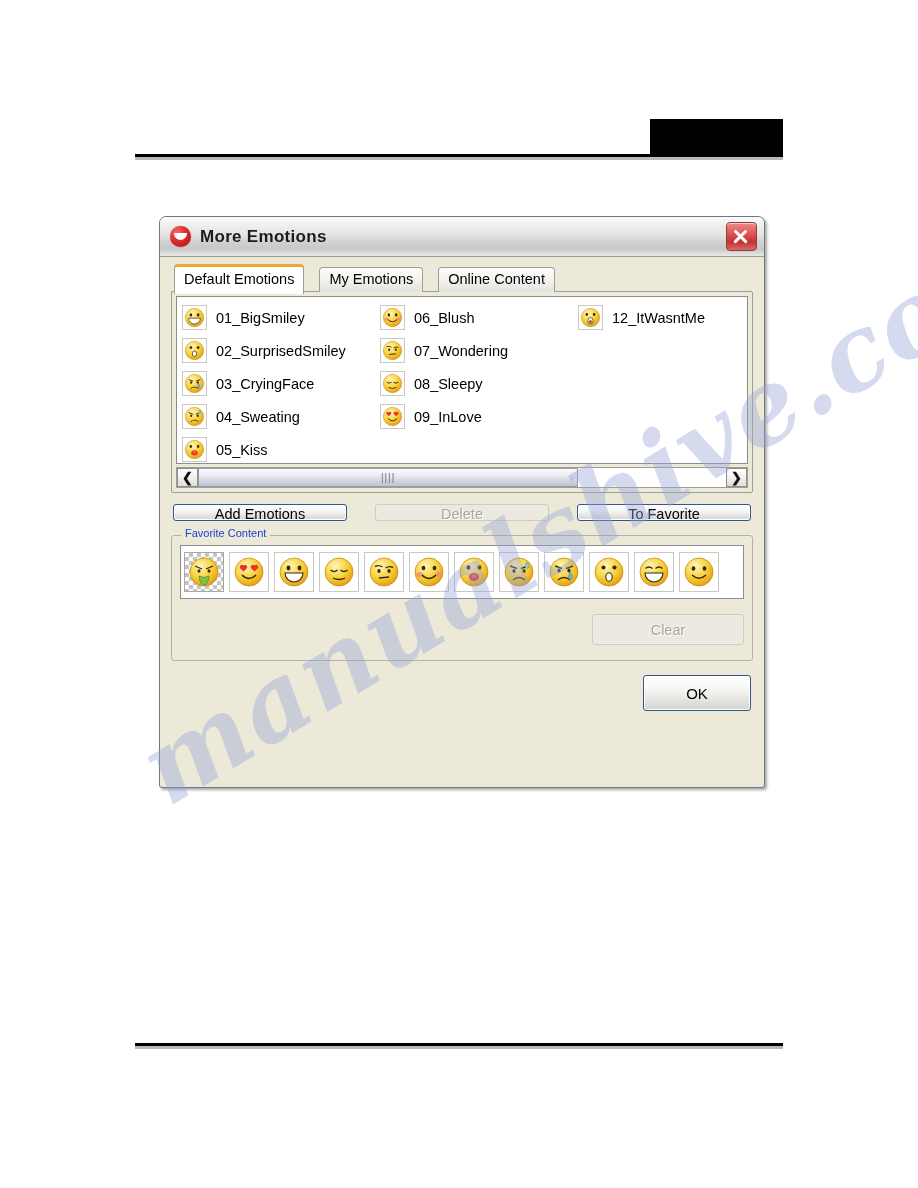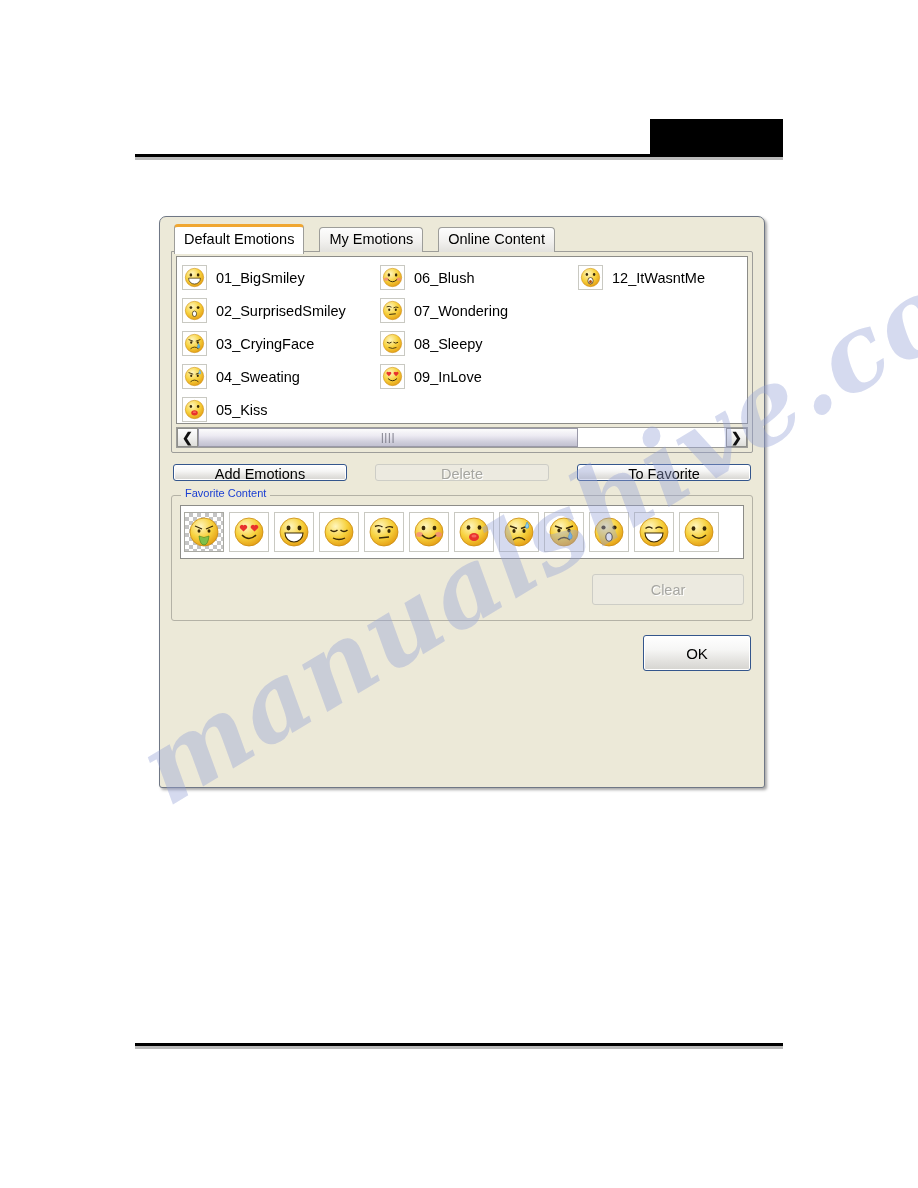--- a/index.html
+++ b/index.html
@@ -403,20 +403,25 @@
 </head>
 <body>
 
 <div class="redaction-block"></div>
 <div class="page-rule" id="rule-top"></div>
 <div class="page-rule" id="rule-bot"></div>
 <div class="watermark">manualshive.com</div>
 
 <div class="dialog">
 
+  <div class="titlebar">
+    <span class="title-icon"></span>
+    <span class="title-text">More Emotions</span>
+    <div class="close-button"></div>
+  </div>
 
   <div class="dialog-body">
 
     <div class="tabstrip">
       <div class="tab active">Default Emotions</div>
       <div class="tab">My Emotions</div>
       <div class="tab">Online Content</div>
     </div>
 
     <div class="tab-panel">

